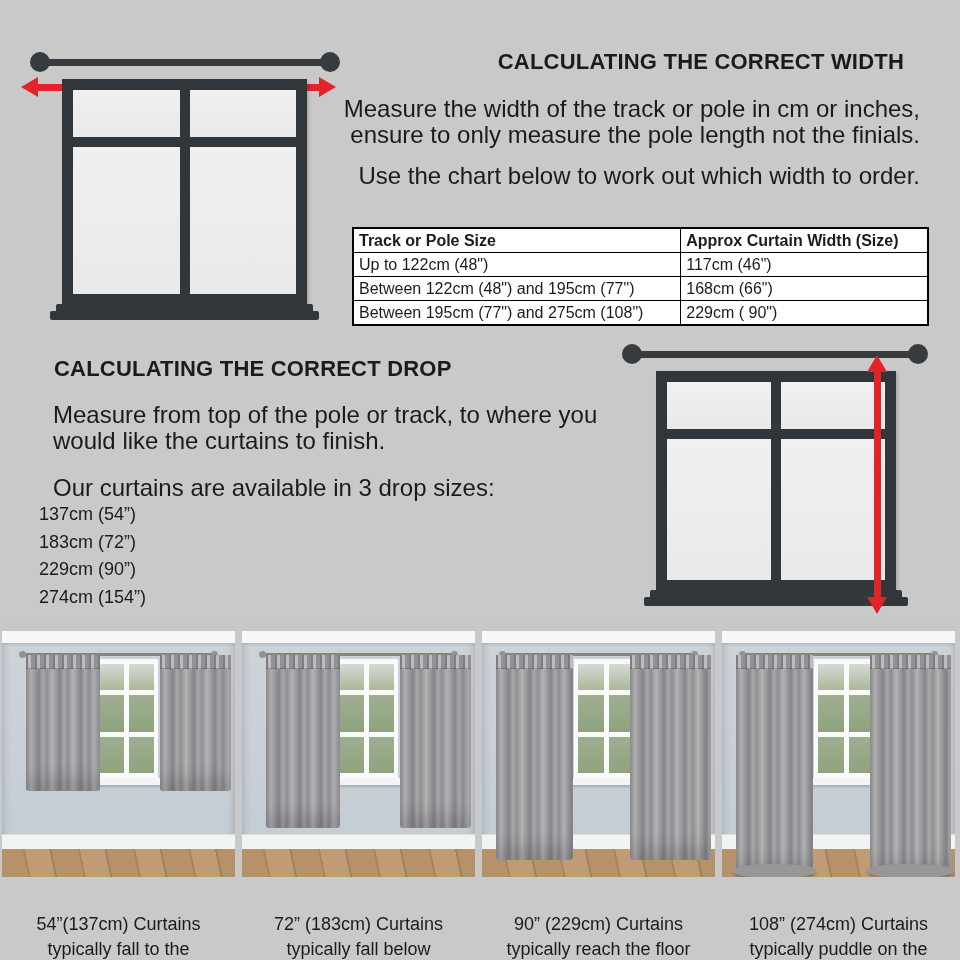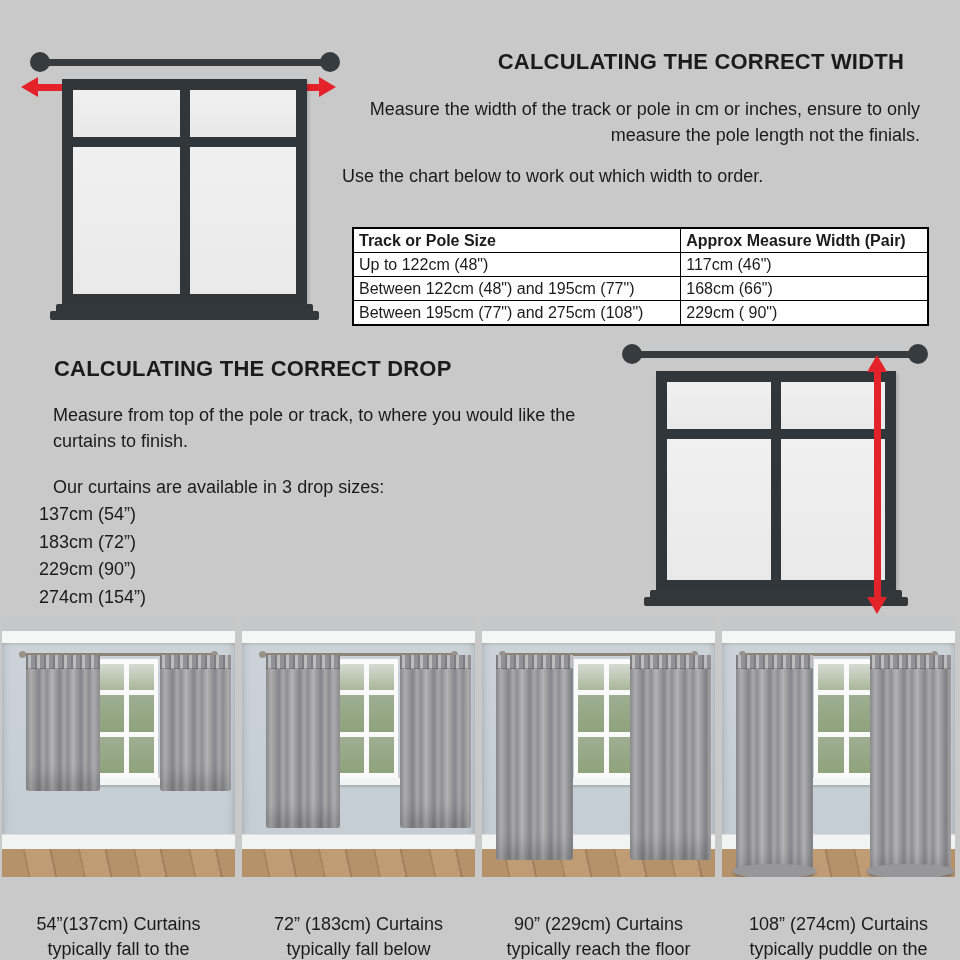--- a/index.html
+++ b/index.html
@@ -5,24 +5,24 @@
   html,body{margin:0;padding:0;}
   .canvas{
     position:relative;width:960px;height:960px;overflow:hidden;
     background:#c9c9c9;color:#1b1b1b;
     font-family:"Liberation Sans",sans-serif;
   }
   .abs{position:absolute;}
 
   
   .heading{font-size:22px;font-weight:bold;letter-spacing:.2px;}
-  .para{font-size:18px;line-height:26px;}
+  .para{font-size:24px;line-height:26px;}
   .width-heading{left:331px;top:49px;width:573px;text-align:right;}
   .width-para1{left:342px;top:96px;width:578px;text-align:right;}
-  .width-para2{left:342px;top:163px;width:578px;}
+  .width-para2{left:342px;top:163px;width:578px;text-align:right;}
   .drop-heading{left:54px;top:356px;width:600px;text-align:left;}
   .drop-para1{left:53px;top:402px;width:548px;text-align:left;}
   .drop-para2{left:53px;top:474px;width:548px;text-align:left;line-height:27px;}
   .drop-list{left:39px;top:501px;width:548px;text-align:left;}
   .drop-list div{font-size:18px;line-height:27.5px;}
 
   
   .size-table{left:352px;top:227px;width:577px;border-collapse:collapse;background:#fff;}
   .size-table th,.size-table td{
     border:1px solid #000;font-size:16px;line-height:21px;
@@ -126,21 +126,21 @@
   <div class="abs sill" style="left:50px;top:311px;width:269px;height:9px;"></div>
 
   <div class="abs heading width-heading">CALCULATING THE CORRECT WIDTH</div>
   <div class="abs para width-para1">Measure the width of the track or pole in cm or inches, ensure to only measure the pole length not the finials.</div>
   <div class="abs para width-para2">Use the chart below to work out which width to order.</div>
 
   <table class="abs size-table">
     <tbody>
         <tr>
       <th class="c1">Track or Pole Size</th>
-      <th>Approx Measure Width (Pair)</th>
+      <th>Approx Curtain Width (Size)</th>
     </tr>
     <tr>
       <td>Up to 122cm (48")</td>
       <td>117cm (46")</td>
     </tr>
     <tr>
       <td>Between 122cm (48") and 195cm (77")</td>
       <td>168cm (66")</td>
     </tr>
     <tr>

